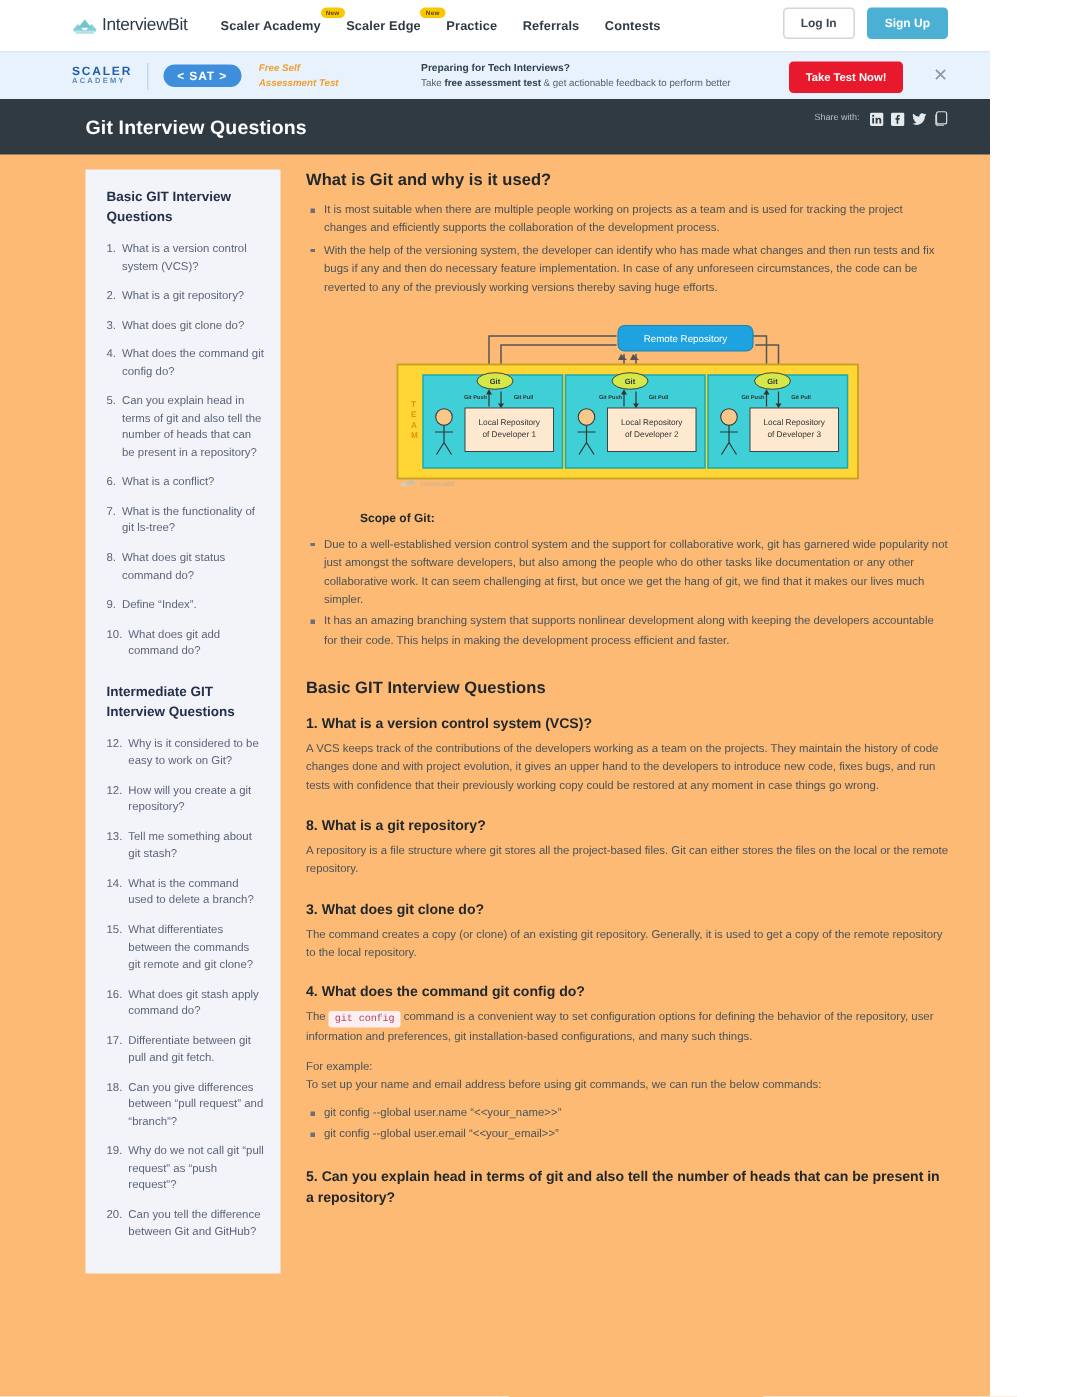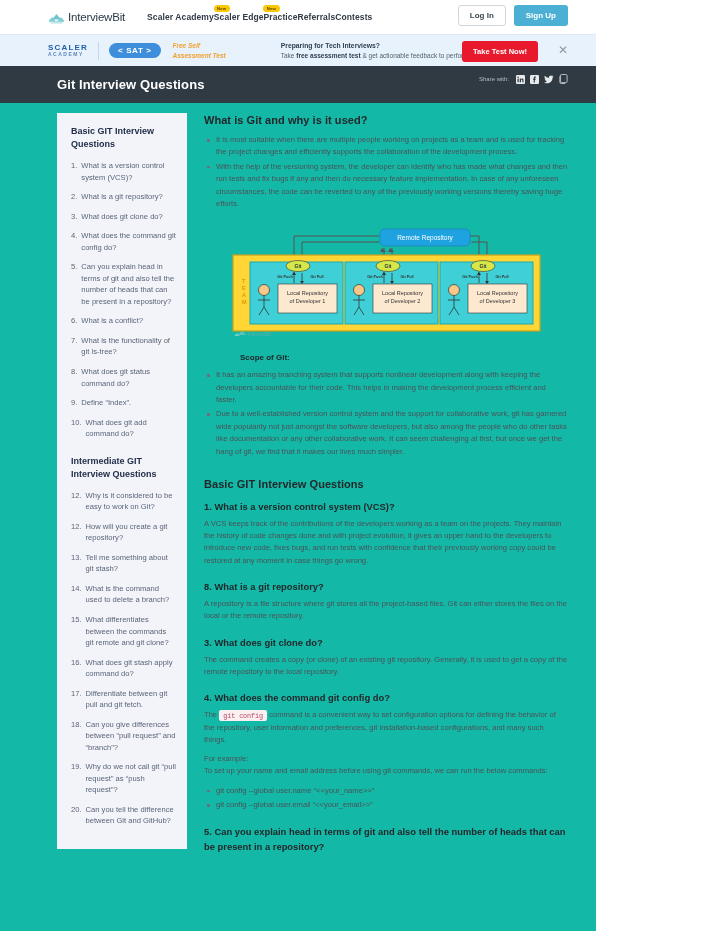--- a/index.html
+++ b/index.html
@@ -3,31 +3,31 @@
 <meta charset="utf-8">
 <style>
   * { box-sizing: border-box; }
   html, body {
     margin: 0; padding: 0;
     width: 720px; height: 931px;
     background: #ffffff;
     font-family: "Liberation Sans", sans-serif;
     -webkit-font-smoothing: antialiased;
   }
-  .page { position: relative; width: 596px; height: 931px; overflow: hidden; background: #14b8a6; }
+  .page { position: relative; width: 660px; height: 931px; overflow: hidden; background: #fdba74; }
 
   
   .topnav {
     height: 34px; display: flex; align-items: center;
     padding: 0 0 0 48px; background: #fff; position: relative;
   }
   .brand { display: flex; align-items: center; gap: 3px; margin-right: 22px; }
   .brand-mark { width: 17px; height: 12px; display: block; }
   .brand-text { font-size: 11.5px; color: #2c3a47; letter-spacing: -0.2px; font-weight: 400; }
-  .nav-items { display: flex; align-items: flex-end; }
+  .nav-items { display: flex; align-items: flex-end; gap: 17px; }
   .nav-item {
     font-size: 8.5px; color: #2f3a45; font-weight: 700; position: relative;
     white-space: nowrap; letter-spacing: 0.1px; cursor: pointer;
   }
   .badge-new {
     position: absolute; top: -7px; right: -16px;
     background: #f9c800; color: #5a4300; font-size: 4.2px; font-weight: 700;
     border-radius: 6px; padding: 1.5px 3.5px; line-height: 1;
     letter-spacing: 0.2px;
   }
@@ -426,22 +426,22 @@
               <polygon points="38,222 46,214 54,222" fill="#9ec9d4"></polygon>
               <polygon points="30,224 36,218 42,224" fill="#bcdde4"></polygon>
               <text x="58" y="224" font-family="Liberation Sans, sans-serif" font-size="9" fill="#9aa8ae">InterviewBit</text>
             </g>
           </svg>
         </div>
       </div>
 
       <div class="lead">Scope of Git:</div>
       <ul class="bul">
+        <li>Due to a well-established version control system and the support for collaborative work, git has garnered wide popularity not just amongst the software developers, but also among the people who do other tasks like documentation or any other collaborative work. It can seem challenging at first, but once we get the hang of git, we find that it makes our lives much simpler.</li>
         <li>It has an amazing branching system that supports nonlinear development along with keeping the developers accountable for their code. This helps in making the development process efficient and faster.</li>
-        <li>Due to a well-established version control system and the support for collaborative work, git has garnered wide popularity not just amongst the software developers, but also among the people who do other tasks like documentation or any other collaborative work. It can seem challenging at first, but once we get the hang of git, we find that it makes our lives much simpler.</li>
       </ul>
 
       <h2 class="h2 spaced">Basic GIT Interview Questions</h2>
 
       <h3 class="h3 first">1. What is a version control system (VCS)?</h3>
       <p class="p">A VCS keeps track of the contributions of the developers working as a team on the projects. They maintain the history of code changes done and with project evolution, it gives an upper hand to the developers to introduce new code, fixes bugs, and run tests with confidence that their previously working copy could be restored at any moment in case things go wrong.</p>
 
       <h3 class="h3">8. What is a git repository?</h3>
       <p class="p">A repository is a file structure where git stores all the project-based files. Git can either stores the files on the local or the remote repository.</p>
 

